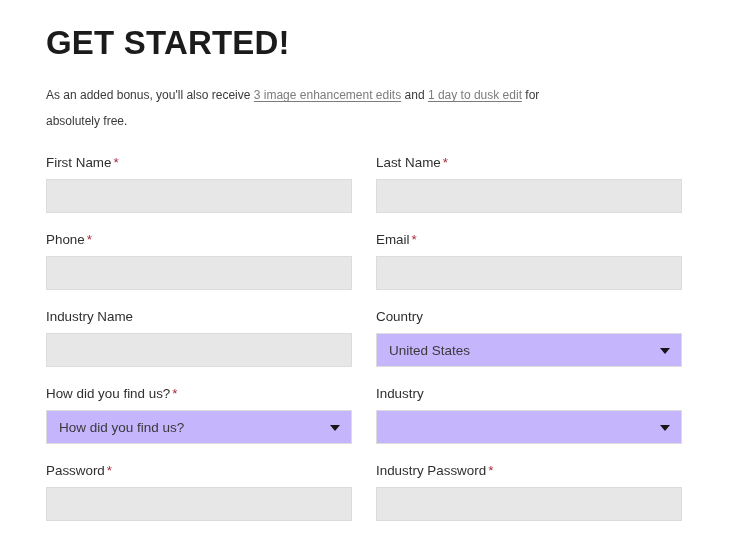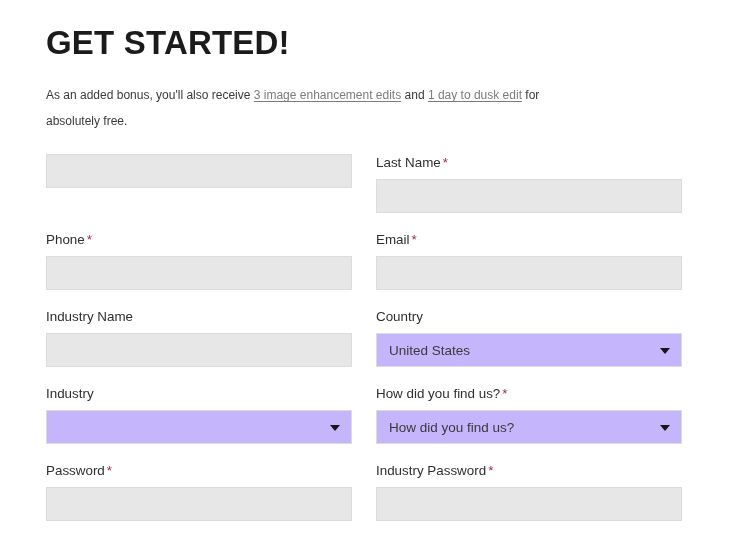--- a/index.html
+++ b/index.html
@@ -138,20 +138,21 @@
   <h1 class="heading">GET STARTED!</h1>
 
   <p class="intro">
     <span>As an added bonus, you'll also receive </span><span class="intro-link">3 image enhancement edits</span><span> and </span><span class="intro-link">1 day to dusk edit</span><span> for absolutely free.</span>
   </p>
 
   <div class="form">
 
     <div class="form-row">
       <div class="field">
+        <label class="field-label"><span>First Name</span><span class="req">*</span></label>
         <input class="text-input" type="text" placeholder="" style="">
       </div>
       <div class="field">
         <label class="field-label"><span>Last Name</span><span class="req">*</span></label>
         <input class="text-input" type="text" placeholder="" style="">
       </div>
     </div>
 
     <div class="form-row">
       <div class="field">
@@ -173,33 +174,33 @@
         <label class="field-label"><span>Country</span><span class="req"></span></label>
         <div class="select-wrap">
           <div class="select-box">United States</div>
           <span class="select-caret"></span>
         </div>
       </div>
     </div>
 
     <div class="form-row">
       <div class="field">
+        <label class="field-label"><span>How did you find us?</span><span class="req">*</span></label>
+        <div class="select-wrap">
+          <div class="select-box">How did you find us?</div>
+          <span class="select-caret"></span>
+        </div>
+      </div>
+      <div class="field">
         <label class="field-label"><span>Industry</span><span class="req"></span></label>
         <div class="select-wrap">
           <div class="select-box"></div>
           <span class="select-caret"></span>
         </div>
       </div>
-      <div class="field">
-        <label class="field-label"><span>How did you find us?</span><span class="req">*</span></label>
-        <div class="select-wrap">
-          <div class="select-box">How did you find us?</div>
-          <span class="select-caret"></span>
-        </div>
-      </div>
     </div>
 
     <div class="form-row">
       <div class="field">
         <label class="field-label"><span>Password</span><span class="req">*</span></label>
         <input class="text-input" type="password" placeholder="" style="">
       </div>
       <div class="field">
         <label class="field-label"><span>Industry Password</span><span class="req">*</span></label>
         <input class="text-input" type="password" placeholder="" style="">

